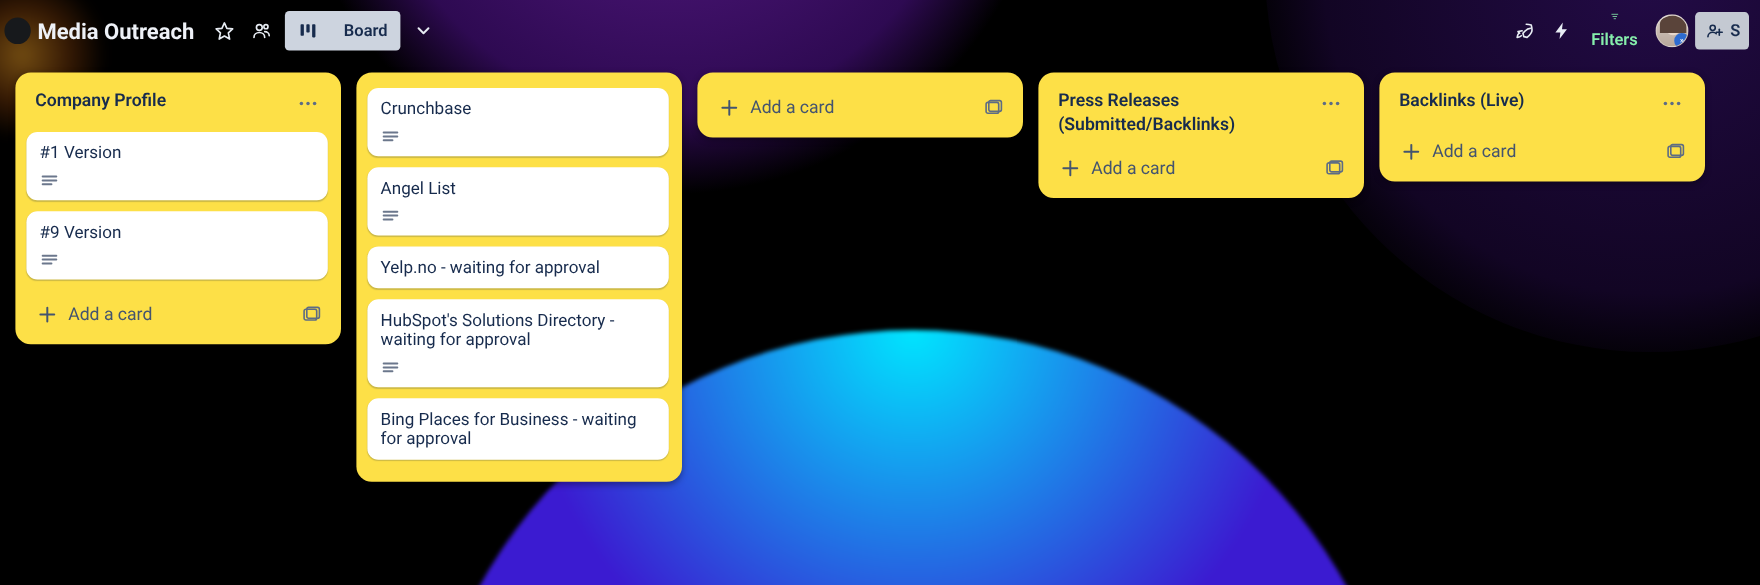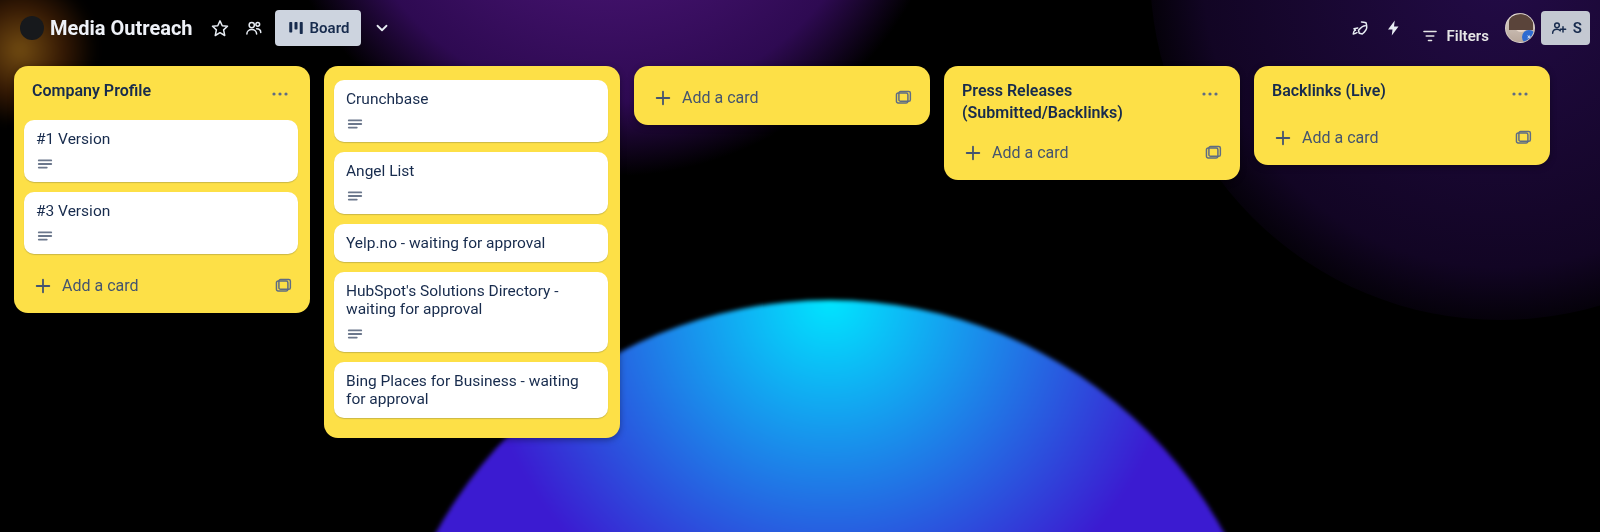--- a/index.html
+++ b/index.html
@@ -23,27 +23,27 @@
       right:-250px; top:-380px;
       background: radial-gradient(circle, #230b47 0%, #120524 60%, rgba(0,0,0,0) 75%);
     }
     .bg .ring { position:absolute; width:180px; height:180px; border-radius:50%;
       left:-70px; top:-40px;
       background: radial-gradient(circle, rgba(255,170,40,0.9) 0%, rgba(255,120,20,0.4) 35%, rgba(0,0,0,0) 60%);
       filter: blur(6px); opacity:0.5;
     }
 
     
-    .top { position:relative; height:56px; display:flex; align-items:center; padding:0 10px; color:#eef1f7; z-index:5;margin-left:16px; }
+    .top { position:relative; height:56px; display:flex; align-items:center; padding:0 10px; color:#eef1f7; z-index:5; }
     .brand-dot { width:24px; height:24px; border-radius:50%; background:#17191c; margin-left:-6px; margin-right:6px; }
     .board-title { font-size:20px; font-weight:700; margin-right:10px; white-space:nowrap; }
     .top .iconbtn { width:34px; height:34px; display:flex; align-items:center; justify-content:center; border-radius:3px; color:#e7ecf3; cursor:pointer; }
-    .view-btn { display:flex; align-items:center; gap:5px; height:36px; padding:0 12px; border-radius:4px; background:#cdd4df; color:#172b4d; font-weight:600; font-size:15px; cursor:pointer; margin-left:4px; }
+    .view-btn { display:flex; align-items:center; gap:24px; height:36px; padding:0 12px; border-radius:4px; background:#cdd4df; color:#172b4d; font-weight:600; font-size:15px; cursor:pointer; margin-left:4px; }
     .spacer { flex:1; }
-    .filters-btn { display:flex; align-items:flex-end; gap:8px; height:34px; padding:0 10px; border-radius:4px; color:#e5e5e5; font-weight:600; font-size:15px; cursor:pointer; }
+    .filters-btn { display:flex; align-items:center; gap:8px; height:34px; padding:0 10px; border-radius:4px; color:#86efac; font-weight:600; font-size:15px; cursor:pointer;flex-direction:column; }
     .avatar { width:30px; height:30px; border-radius:50%; background:linear-gradient(#d9cfc7,#b8a79b); position:relative; overflow:hidden; margin:0 6px; border:1px solid rgba(255,255,255,0.3);}
     .avatar::before { content:""; position:absolute; width:14px; height:14px; border-radius:50%; background:#e8d8cc; left:8px; top:4px; }
     .avatar::after { content:""; position:absolute; width:24px; height:16px; border-radius:50% 50% 0 0; background:#5a443a; left:3px; top:0px; }
     .avatar .badge { position:absolute; right:-2px; bottom:-2px; width:14px; height:14px; border-radius:50%; background:#2d6bd1; font-size:8px; color:#fff; text-align:center; line-height:14px; }
     .share-btn { display:flex; align-items:center; gap:6px; height:34px; padding:0 8px 0 10px; border-radius:4px; background:#c4c9d2; color:#172b4d; font-weight:600; font-size:15px; cursor:pointer; }
 
     
     .board { position:relative; display:flex; gap:14px; padding:10px 14px; z-index:5; align-items:flex-start; height:calc(532px - 56px); }
     .list { width:296px; background:#fde047; border-radius:14px; padding:10px 8px 10px 8px; display:flex; flex-direction:column; max-height:100%; box-shadow:0 2px 6px rgba(0,0,0,0.35); }
     .list-header { display:flex; align-items:flex-start; padding:4px 8px 8px 10px; }
@@ -158,21 +158,21 @@
       <div class="cards">
         <div class="card">
           <div>#1 Version</div>
           <div class="badges">
             <svg width="18" height="16" viewBox="0 0 20 18" fill="none" stroke="currentColor" stroke-width="2" stroke-linecap="round">
               <use href="#desc-icon"></use>
             </svg>
           </div>
         </div>
         <div class="card">
-          <div>#3 Version</div>
+          <div>#9 Version</div>
           <div class="badges">
             <svg width="18" height="16" viewBox="0 0 20 18" fill="none" stroke="currentColor" stroke-width="2" stroke-linecap="round">
               <use href="#desc-icon"></use>
             </svg>
           </div>
         </div>
       </div>
       <div class="addcard-row">
         <div class="addcard">
           <svg width="18" height="18" viewBox="0 0 20 20" fill="none" stroke="currentColor" stroke-width="2" stroke-linecap="round">

